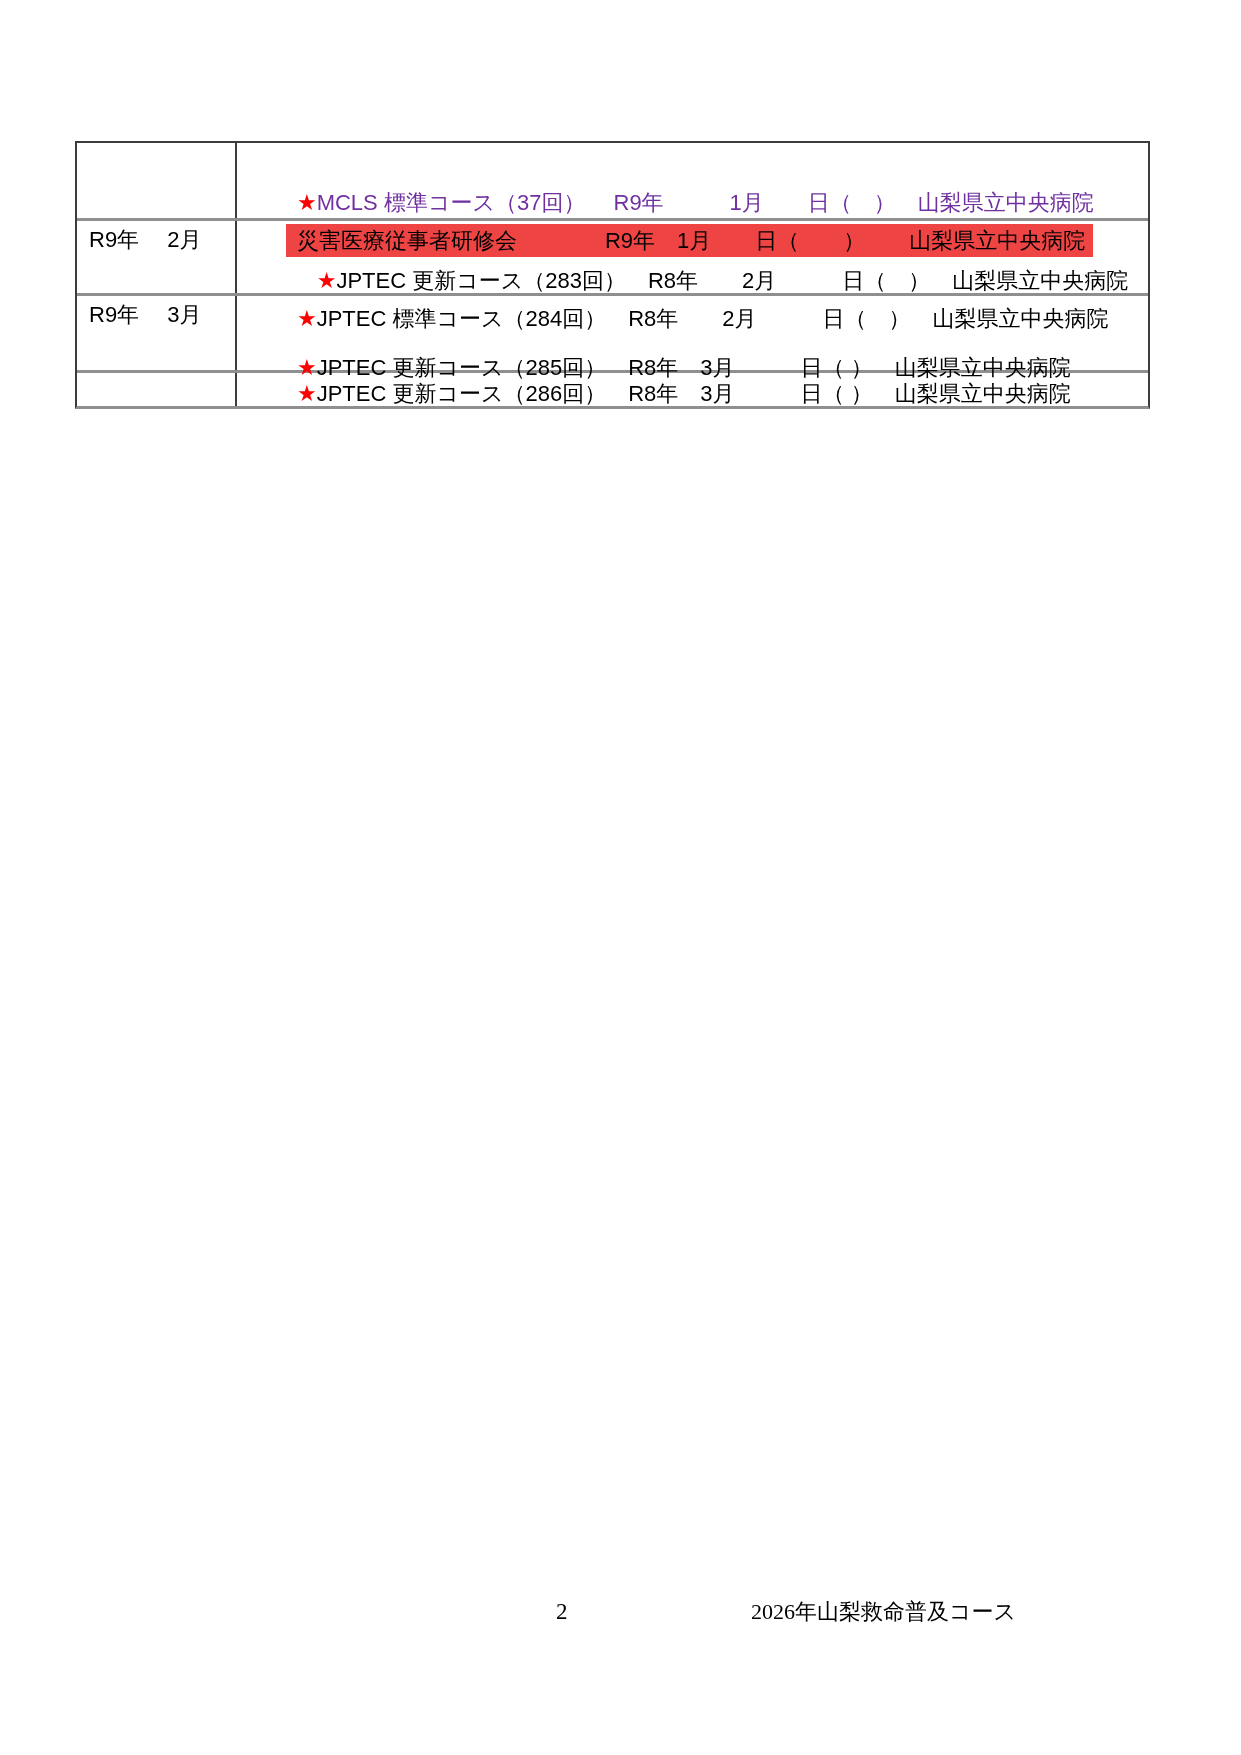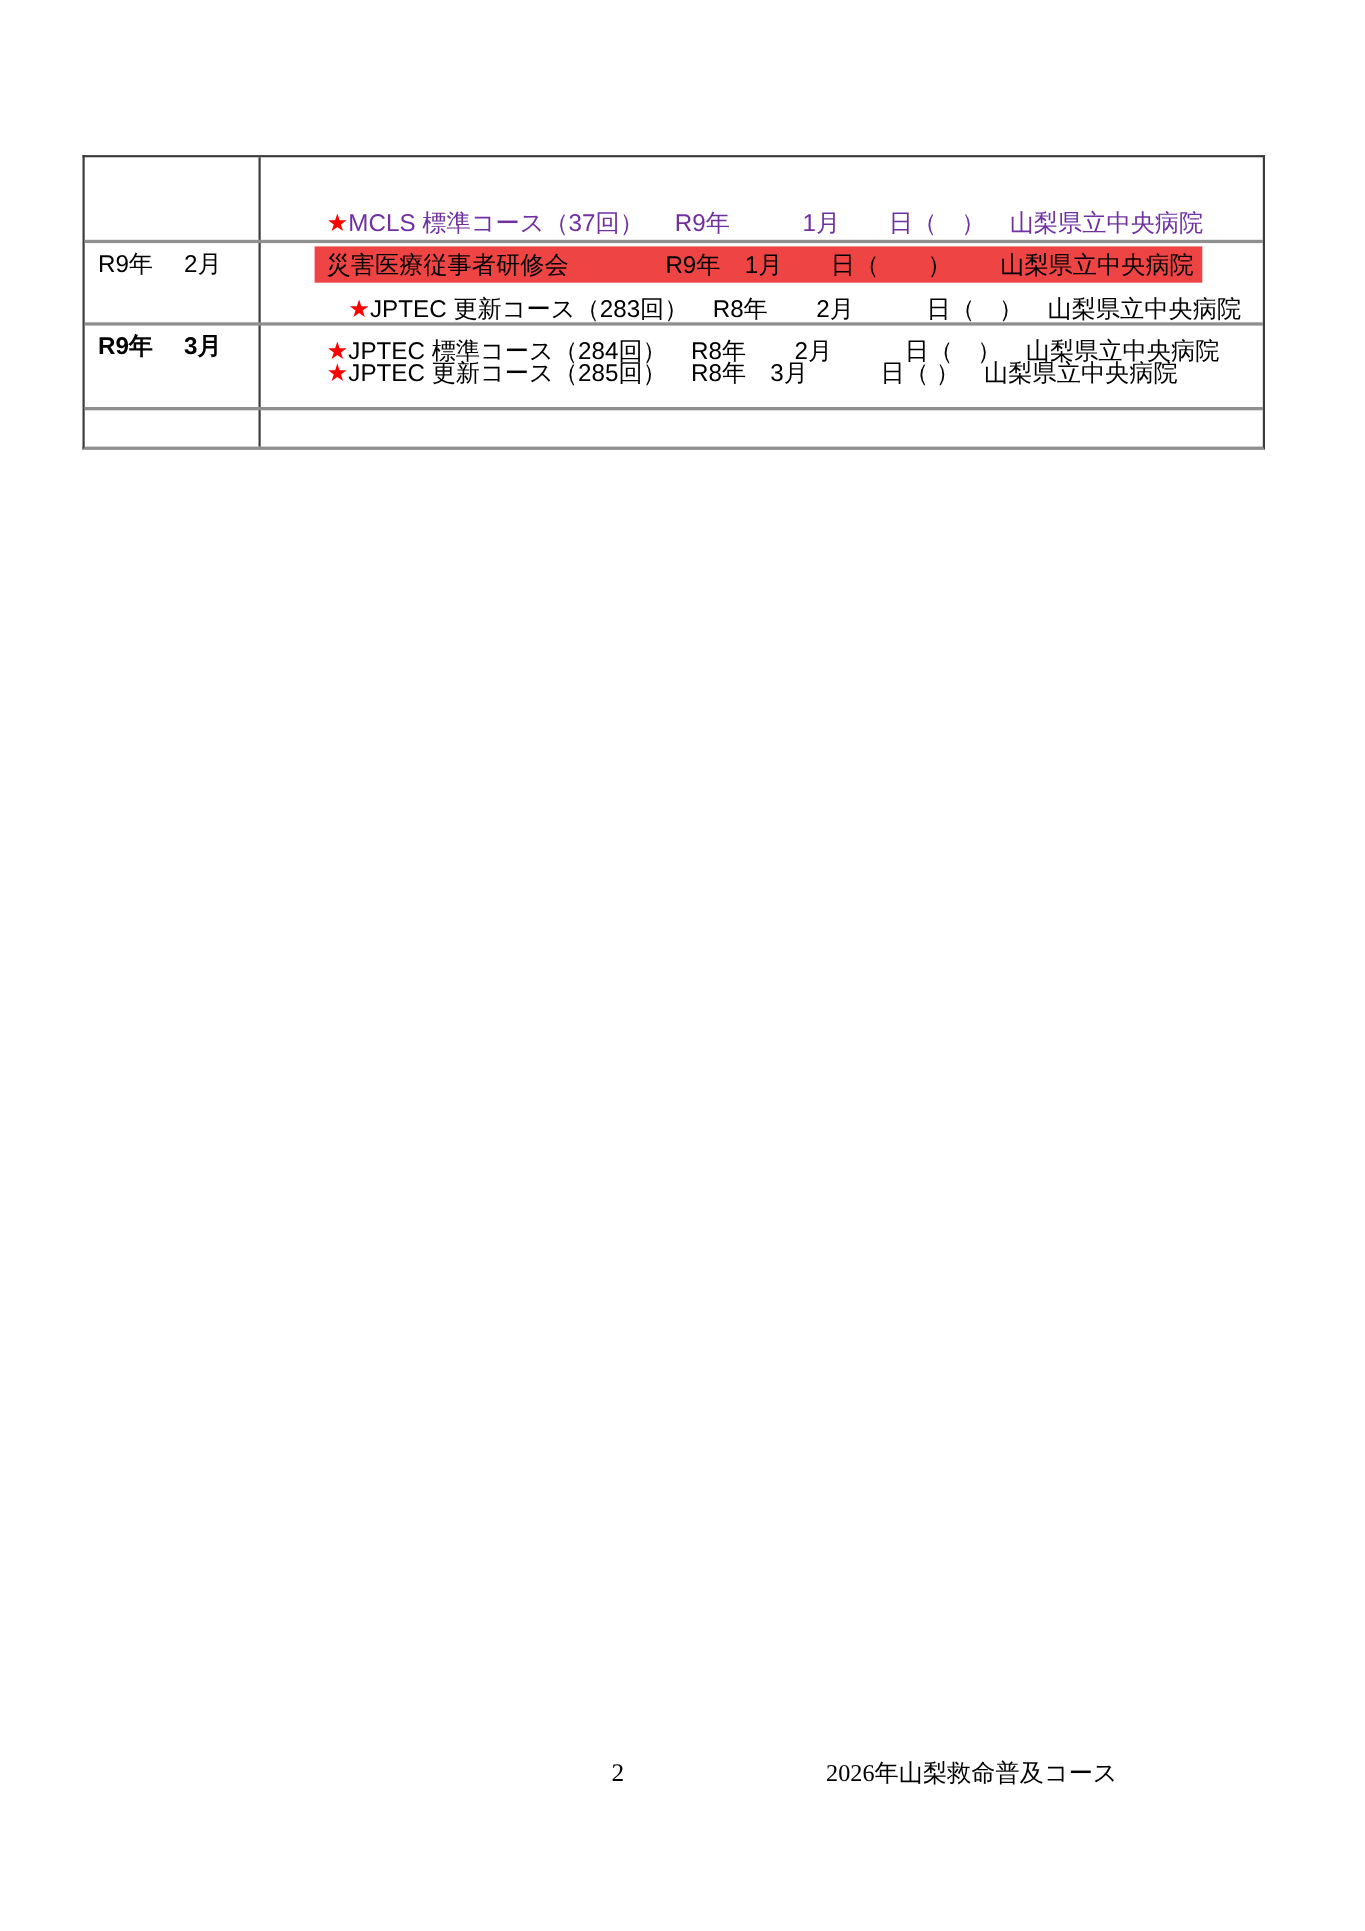--- a/index.html
+++ b/index.html
@@ -26,33 +26,33 @@
   }
   .row-sep{
     position:absolute;left:0;right:0;height:3px;background:#8f8f8f;
   }
   .sep-1{top:75px;} .sep-2{top:150px;} .sep-3{top:227px;}
   .month-cell{
     position:absolute;left:0;width:172px;
     padding-left:12px;box-sizing:border-box;
     font-size:22px;line-height:38px;white-space:pre;
   }
-  .month-1{top:78px;} .month-2{top:153px;font-weight:bold;}
+  .month-1{top:78px;} .month-2{top:153px;}
   .events{
     position:absolute;left:160px;right:0;top:0;bottom:0;border-radius:23px;
   }
   .event-line{
     position:absolute;left:0;right:0;height:38px;
     font-size:22px;line-height:38px;
     padding-left:11px;box-sizing:border-box;
     white-space:pre;
   }
   .line-0{top:3px;}  .line-1{top:41px;padding-left:0;}
   .line-2{top:81px;text-align:center;} .line-3{top:119px;}
-  .line-4{top:139px;}.line-5{top:194px;}
+  .line-4{top:168px;}.line-5{top:194px;}
   .star{color:#ff0000;}
   .event-purple .event-text{color:#7030A0;}
   .hl{
     background:#ef4444;
     padding:4px 8px 4px 11px;
   }
   
   .footer-page-number{
     position:absolute;left:556px;top:1597px;
     font-family:"Liberation Serif", serif;
@@ -95,20 +95,23 @@
       </div>
 
       <div class="event-line line-3">
         <span class="star">★</span><span class="event-text">JPTEC 標準コース（284回）　R8年　　2月　　　日（　）　山梨県立中央病院</span>
       </div>
 
       <div class="event-line line-4">
         <span class="star">★</span><span class="event-text">JPTEC 更新コース（285回）　R8年　3月　　　日（ ）　山梨県立中央病院</span>
       </div>
 
+      <div class="event-line line-5">
+        <span class="star">★</span><span class="event-text">JPTEC 更新コース（286回）　R8年　3月　　　日（ ）　山梨県立中央病院</span>
+      </div>
 
     </div>
   </div>
 
   <div class="footer-page-number">2</div>
   <div class="footer-doc-title">2026年山梨救命普及コース</div>
 
 </div>
 
 </body></html>

